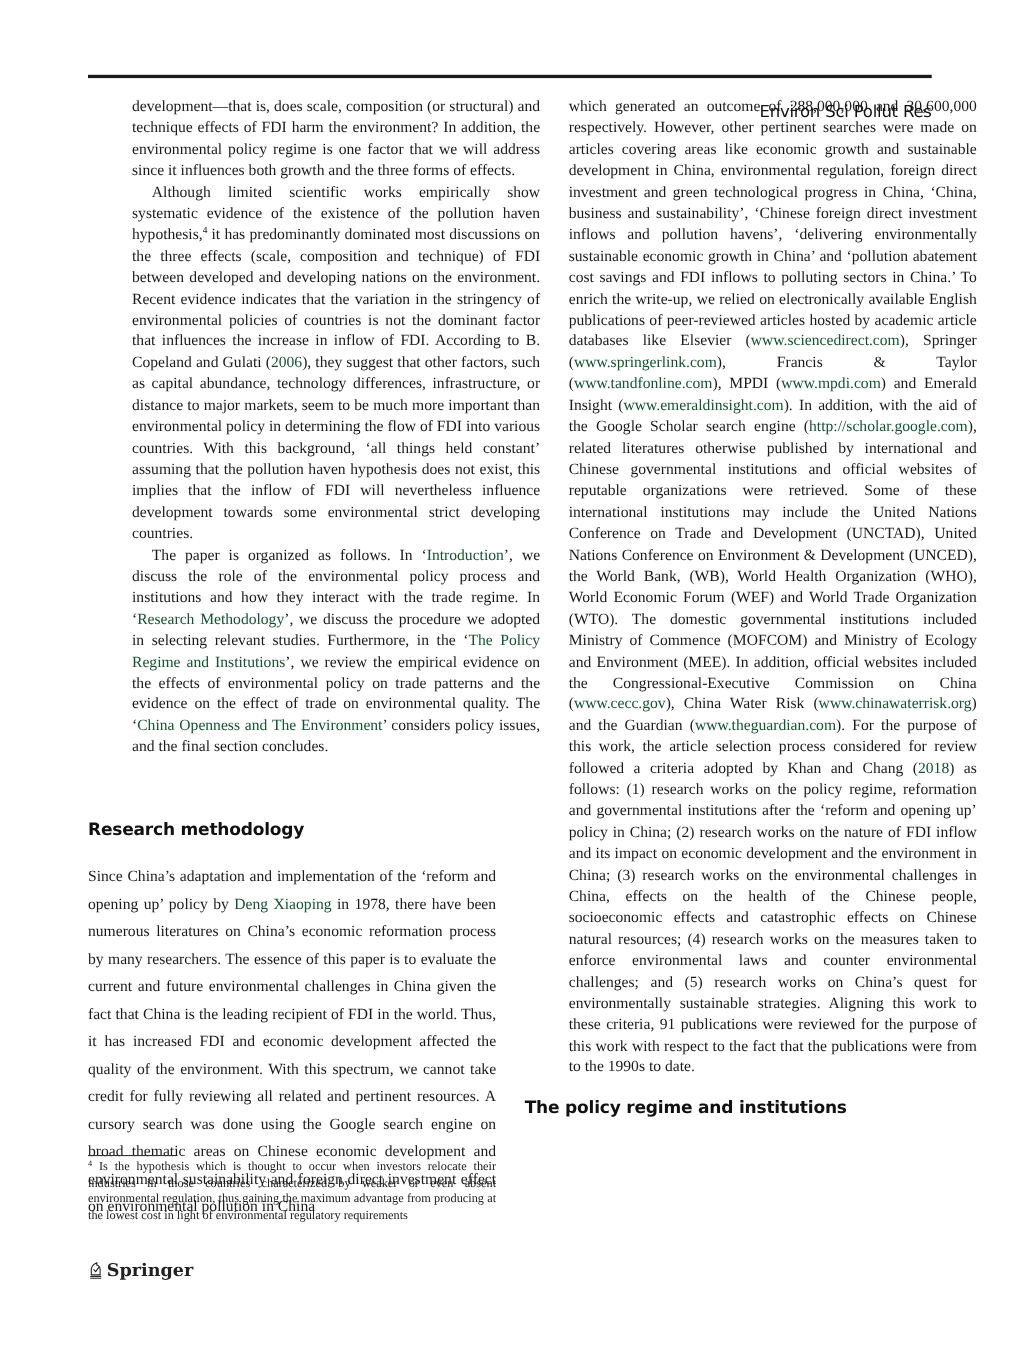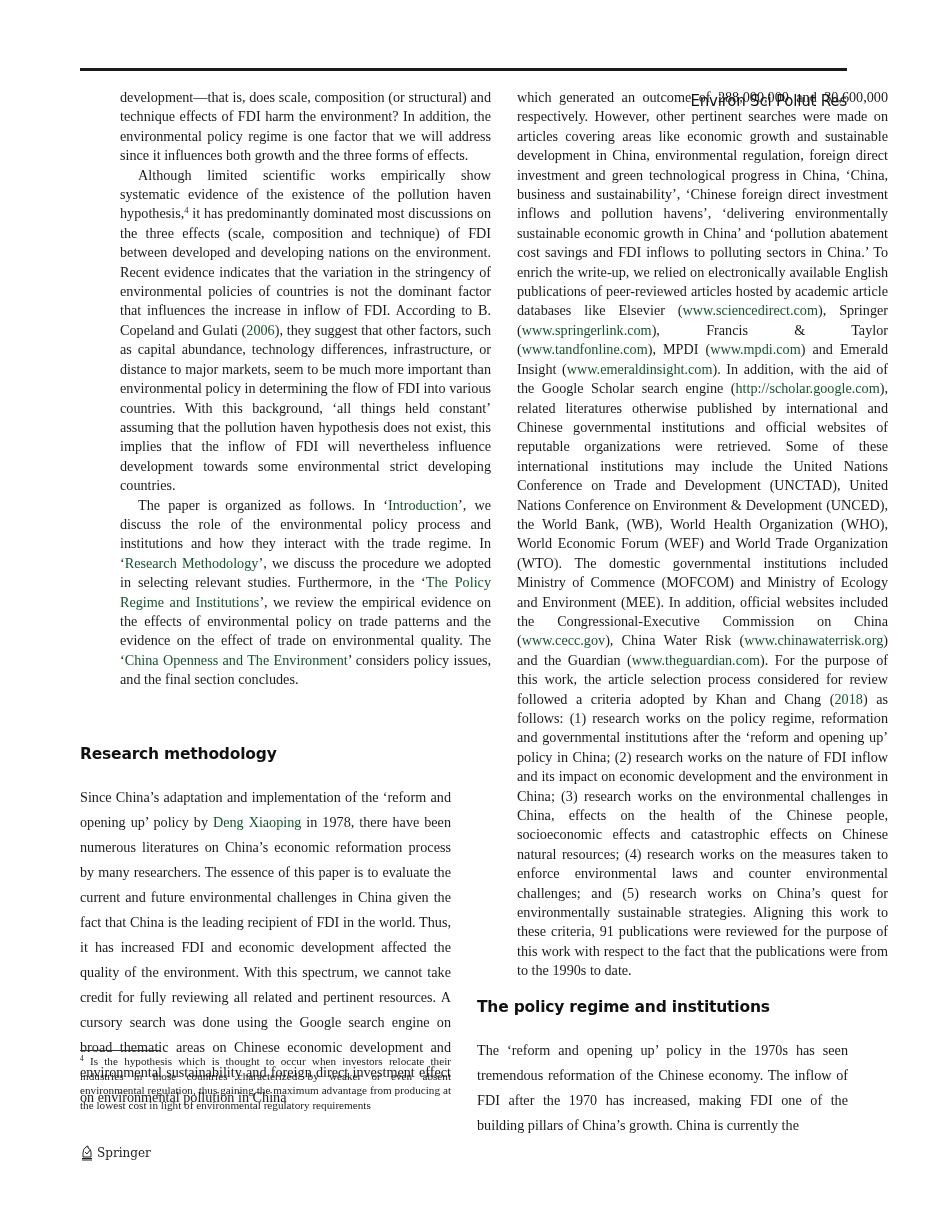--- a/index.html
+++ b/index.html
@@ -35,21 +35,21 @@
       font-size: 14.2px; line-height: 25px; color: #1a1a1a; text-align: justify; }
     .footnote-rule { position: absolute; left: 80px; top: 1050px; width: 80px; height: 1px; background: #333; }
     .footnote {
       position: absolute; left: 80px; top: 1054px; width: 371px;
       font-family: "Liberation Serif", serif; font-size: 11.2px; line-height: 14.6px;
       color: #1a1a1a; text-align: justify;
     }
     .footnote sup { font-size: 7.5px; vertical-align: 4px; }
     .footer {
       position: absolute; left: 80px; top: 1145px; display: flex; align-items: center; gap: 3px;
-      font-family: "DejaVu Serif", serif; font-size: 12px; color: #222;
+      font-family: "DejaVu Serif", serif; font-size: 16px; color: #222; font-weight: bold;
     }
     .springer-icon { width: 14px; height: 16px; display: inline-block; }
   </style>
 </head>
 <body>
 
 <div class="page">
 
   <div class="running-head">Environ Sci Pollut Res</div>
   <div class="head-rule"></div>
@@ -80,15 +80,14 @@
     </span>
     <span>Springer</span>
   </div>
 
   <div class="col col-right">
     <p><span>which generated an outcome of 288,000,000 and 30,600,000 respectively. However, other pertinent searches were made on articles covering areas like economic growth and sustainable development in China, environmental regulation, foreign direct investment and green technological progress in China, ‘China, business and sustainability’, ‘Chinese foreign direct investment inflows and pollution havens’, ‘delivering environmentally sustainable economic growth in China’ and ‘pollution abatement cost savings and FDI inflows to polluting sectors in China.’ To enrich the write-up, we relied on electronically available English publications of peer-reviewed articles hosted by academic article databases like Elsevier (</span><span class="link">www.sciencedirect.com</span><span>), Springer (</span><span class="link">www.springerlink.com</span><span>), Francis &amp; Taylor (</span><span class="link">www.tandfonline.com</span><span>), MPDI (</span><span class="link">www.mpdi.com</span><span>) and Emerald Insight (</span><span class="link">www.emeraldinsight.com</span><span>). In addition, with the aid of the Google Scholar search engine (</span><span class="link">http://scholar.google.com</span><span>), related literatures otherwise published by international and Chinese governmental institutions and official websites of reputable organizations were retrieved. Some of these international institutions may include the United Nations Conference on Trade and Development (UNCTAD), United Nations Conference on Environment &amp; Development (UNCED), the World Bank, (WB), World Health Organization (WHO), World Economic Forum (WEF) and World Trade Organization (WTO). The domestic governmental institutions included Ministry of Commence (MOFCOM) and Ministry of Ecology and Environment (MEE). In addition, official websites included the Congressional-Executive Commission on China (</span><span class="link">www.cecc.gov</span><span>), China Water Risk (</span><span class="link">www.chinawaterrisk.org</span><span>) and the Guardian (</span><span class="link">www.theguardian.com</span><span>). For the purpose of this work, the article selection process considered for review followed a criteria adopted by Khan and Chang (</span><span class="link">2018</span><span>) as follows: (1) research works on the policy regime, reformation and governmental institutions after the ‘reform and opening up’ policy in China; (2) research works on the nature of FDI inflow and its impact on economic development and the environment in China; (3) research works on the environmental challenges in China, effects on the health of the Chinese people, socioeconomic effects and catastrophic effects on Chinese natural resources; (4) research works on the measures taken to enforce environmental laws and counter environmental challenges; and (5) research works on China’s quest for environmentally sustainable strategies. Aligning this work to these criteria, 91 publications were reviewed for the purpose of this work with respect to the fact that the publications were from to the 1990s to date.</span></p>
   </div>
 
   <h2 class="section-heading h-right">The policy regime and institutions</h2>
 
-  <div class="block" style="left:477px; top:1038px;">The ‘reform and opening up’ policy in the 1970s has seen tremendous reformation of the Chinese economy. The inflow of FDI after the 1970 has increased, making FDI one of the building pillars of China’s growth. China is currently the</div>
 
 </div>
 
 </body></html>

